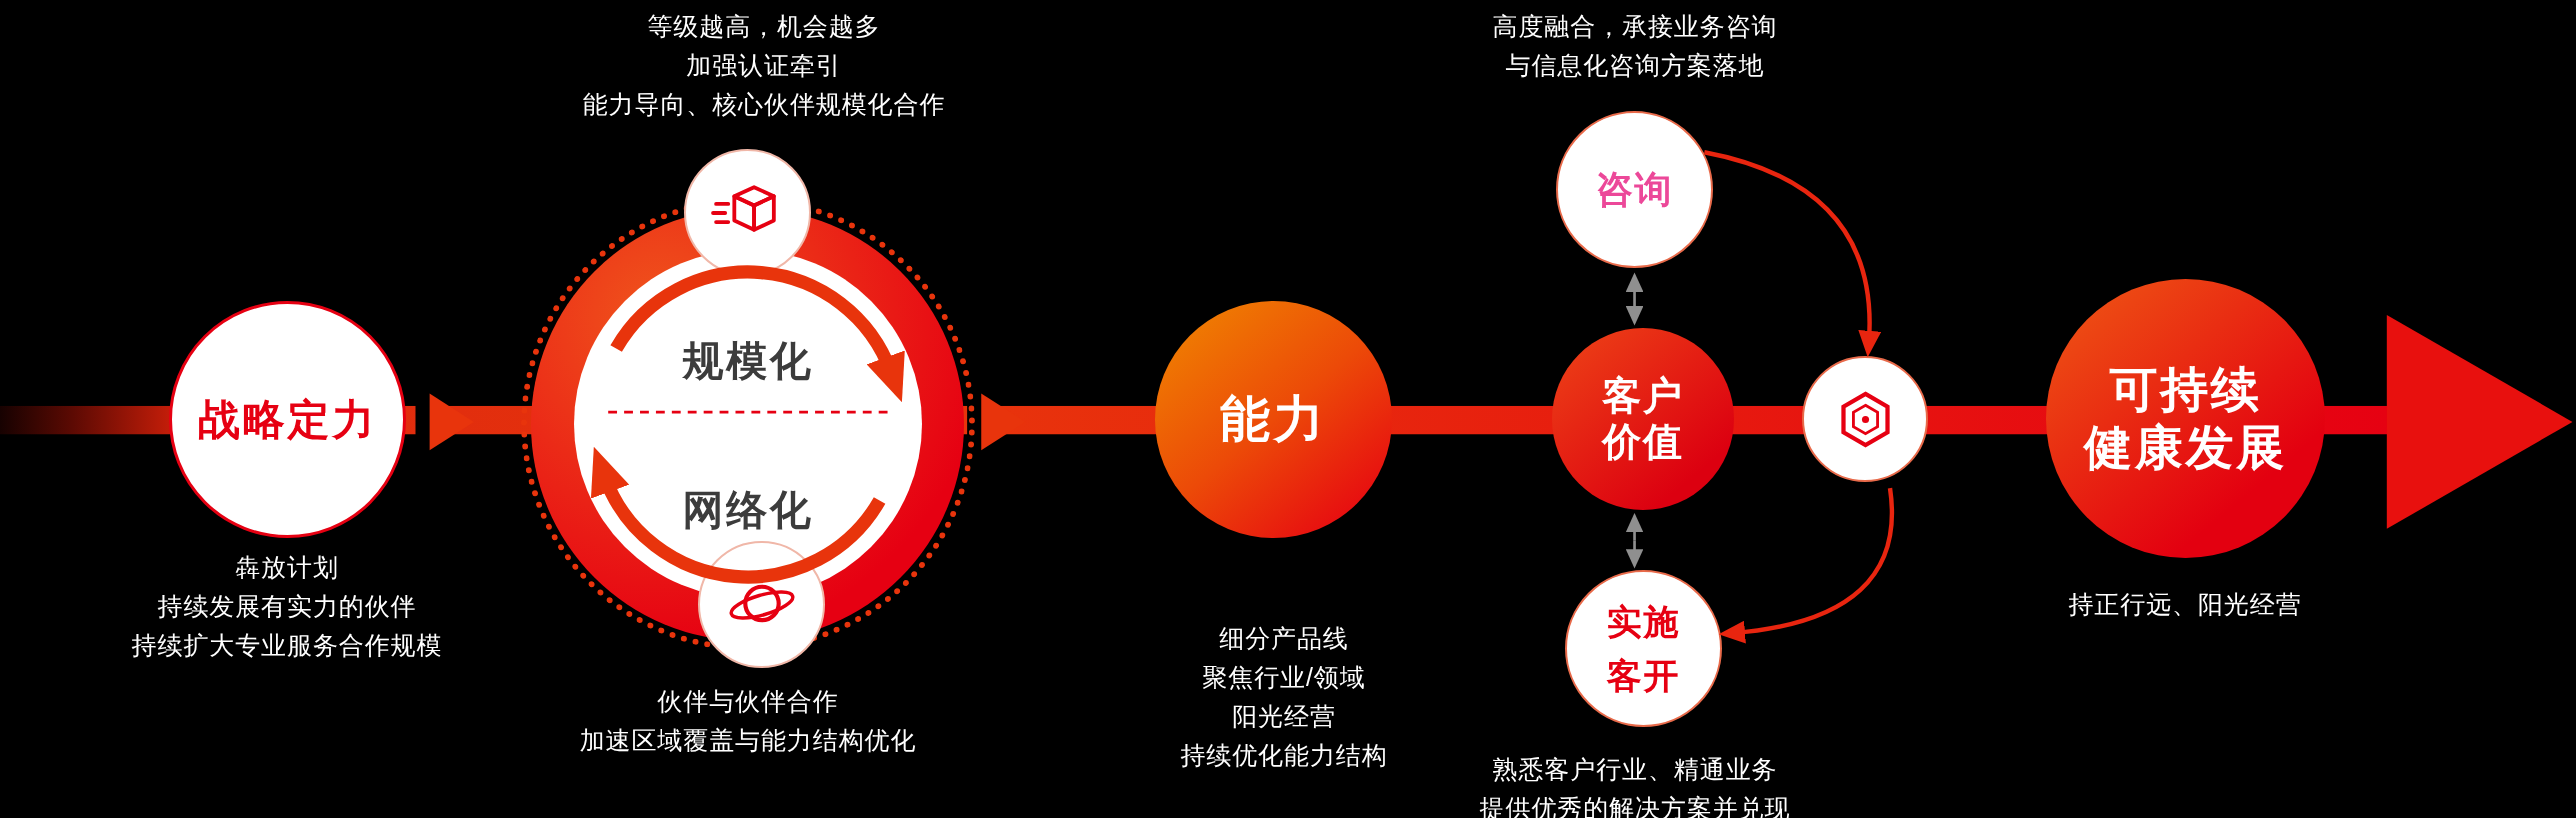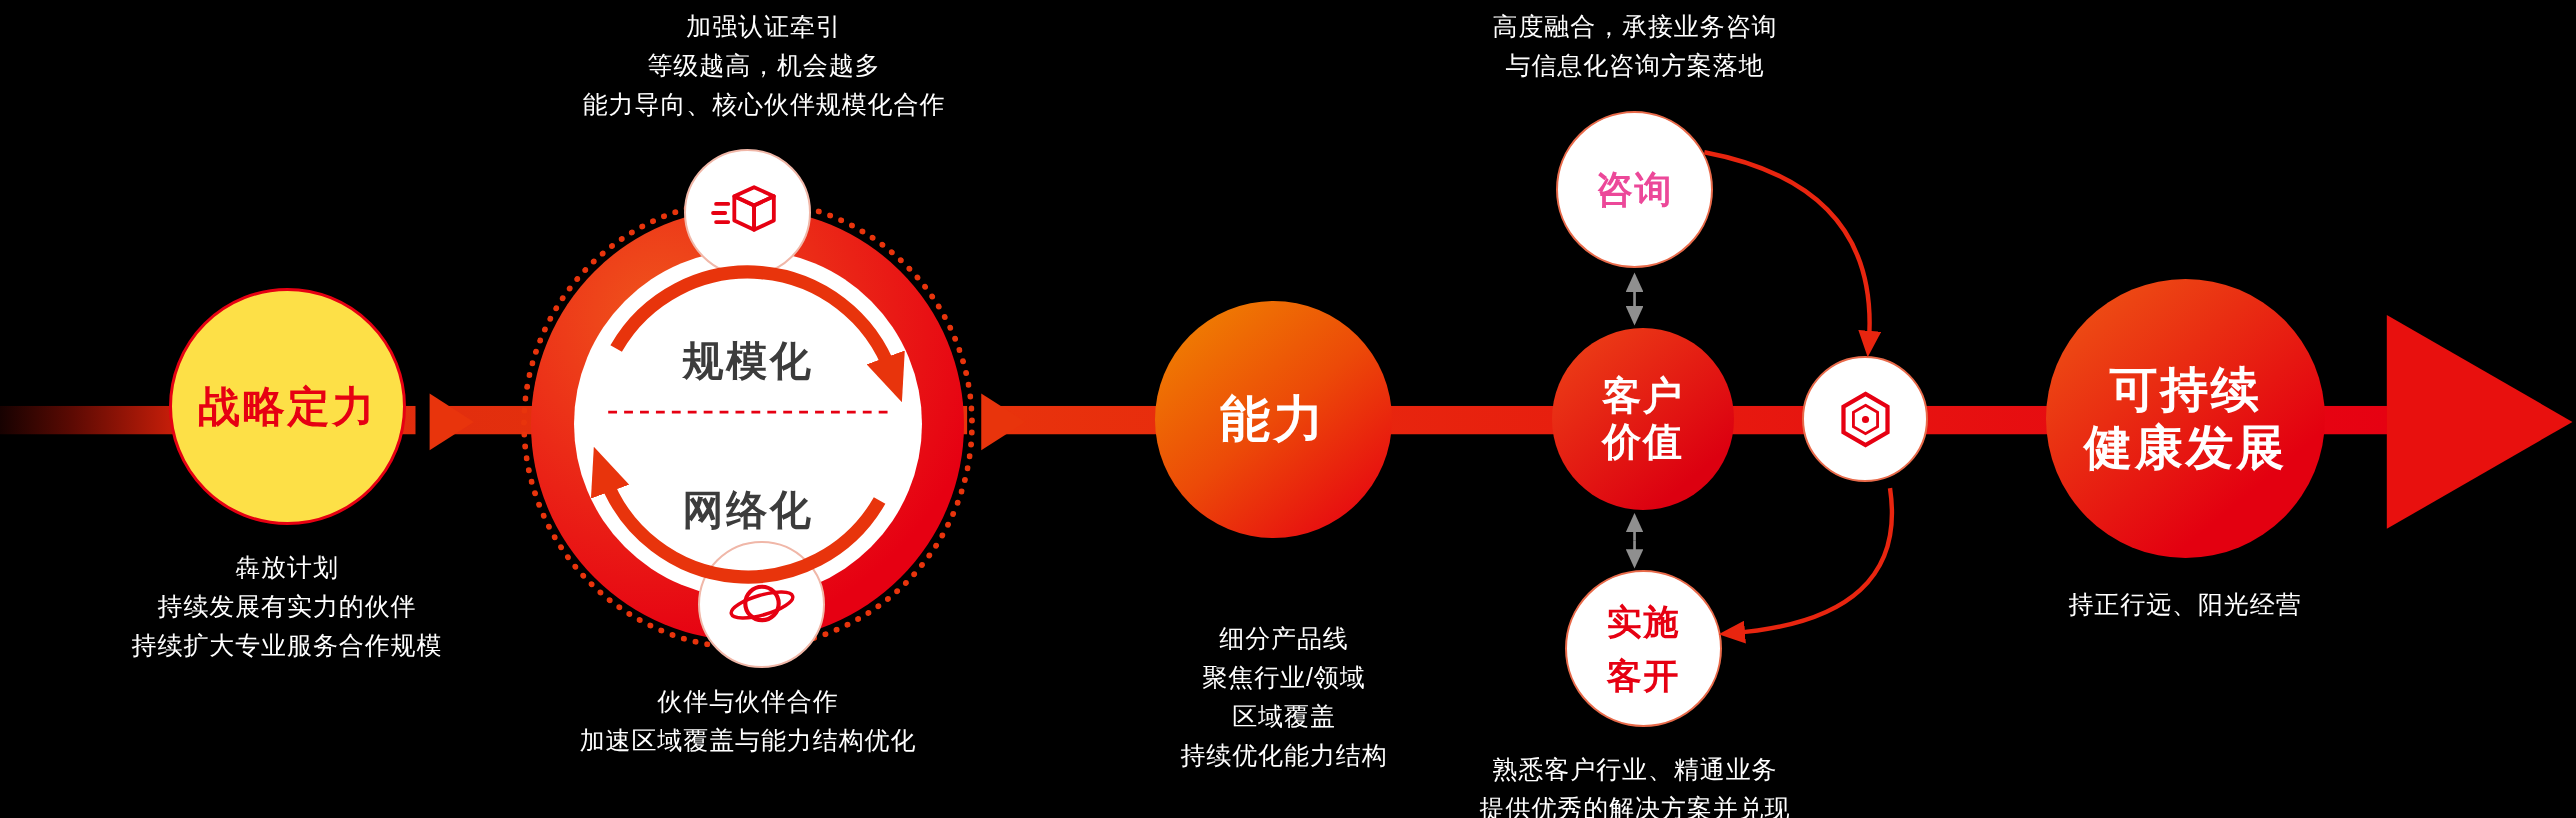--- a/index.html
+++ b/index.html
@@ -4,21 +4,21 @@
 <style>
   html,body{margin:0;padding:0;background:#000;}
   .stage{position:relative;width:2576px;height:819px;background:#000;overflow:hidden;
          font-family:"Liberation Sans","DejaVu Sans",sans-serif;}
   .layer{position:absolute;left:0;top:0;}
   .base{z-index:0;}
   .overlay{z-index:5;}
   .circle{position:absolute;border-radius:50%;box-sizing:border-box;display:flex;
           flex-direction:column;align-items:center;justify-content:center;}
   
-  .c-strategy{left:169px;top:288px;width:237px;height:237px;background:#fde047;
+  .c-strategy{left:169px;top:301px;width:237px;height:237px;background:#ffffff;
               border:3.5px solid #e60012;z-index:2;}
   .t-strategy{color:#e60012;font-size:42px;font-weight:700;letter-spacing:2.7px;}
   
   .ring-dotted{position:absolute;left:521px;top:197px;width:454px;height:454px;border-radius:50%;
                border:6.2px dotted #e8340c;box-sizing:border-box;z-index:1;}
   .c-big{left:531px;top:208px;width:433px;height:433px;z-index:2;
          background:radial-gradient(circle at 30% 25%, #f0551c, #e60012 75%);}
   .c-big-inner{left:574px;top:250px;width:348px;height:348px;background:#fff;z-index:2;}
   .label-dark{position:absolute;transform:translateX(-50%);color:#3c3c3c;font-size:41px;
               font-weight:700;letter-spacing:2.7px;z-index:6;white-space:nowrap;margin-top:16px;}
@@ -167,41 +167,41 @@
     </g>
 
     <path d="M 1928 172 Q 2128 210 2114 388" stroke="#e8250f" stroke-width="5" fill="none" marker-end="url(#mRedS)"></path>
     <path d="M 2138 552 Q 2160 700 1960 716" stroke="#e8250f" stroke-width="5" fill="none" marker-end="url(#mRedS)"></path>
   </svg>
 
   <div class="label-dark l-scale">规模化</div>
   <div class="label-dark l-network">网络化</div>
 
   <div class="note" style="left:764px;top:7px">
+    <div>等级越高，机会越多</div>
     <div>加强认证牵引</div>
-    <div>等级越高，机会越多</div>
     <div>能力导向、核心伙伴规模化合作</div>
   </div>
 
   <div class="note" style="left:287px;top:548px">
     <div>犇放计划</div>
     <div>持续发展有实力的伙伴</div>
     <div>持续扩大专业服务合作规模</div>
   </div>
 
   <div class="note" style="left:748px;top:682px">
     <div>伙伴与伙伴合作</div>
     <div>加速区域覆盖与能力结构优化</div>
   </div>
 
 
   <div class="note" style="left:1284px;top:619px">
     <div>细分产品线</div>
     <div>聚焦行业/领域</div>
-    <div>区域覆盖</div>
+    <div>阳光经营</div>
     <div>持续优化能力结构</div>
   </div>
 
   <div class="note" style="left:1635px;top:7px">
     <div>高度融合，承接业务咨询</div>
     <div>与信息化咨询方案落地</div>
   </div>
 
   <div class="note" style="left:1635px;top:750px">
     <div>熟悉客户行业、精通业务</div>

